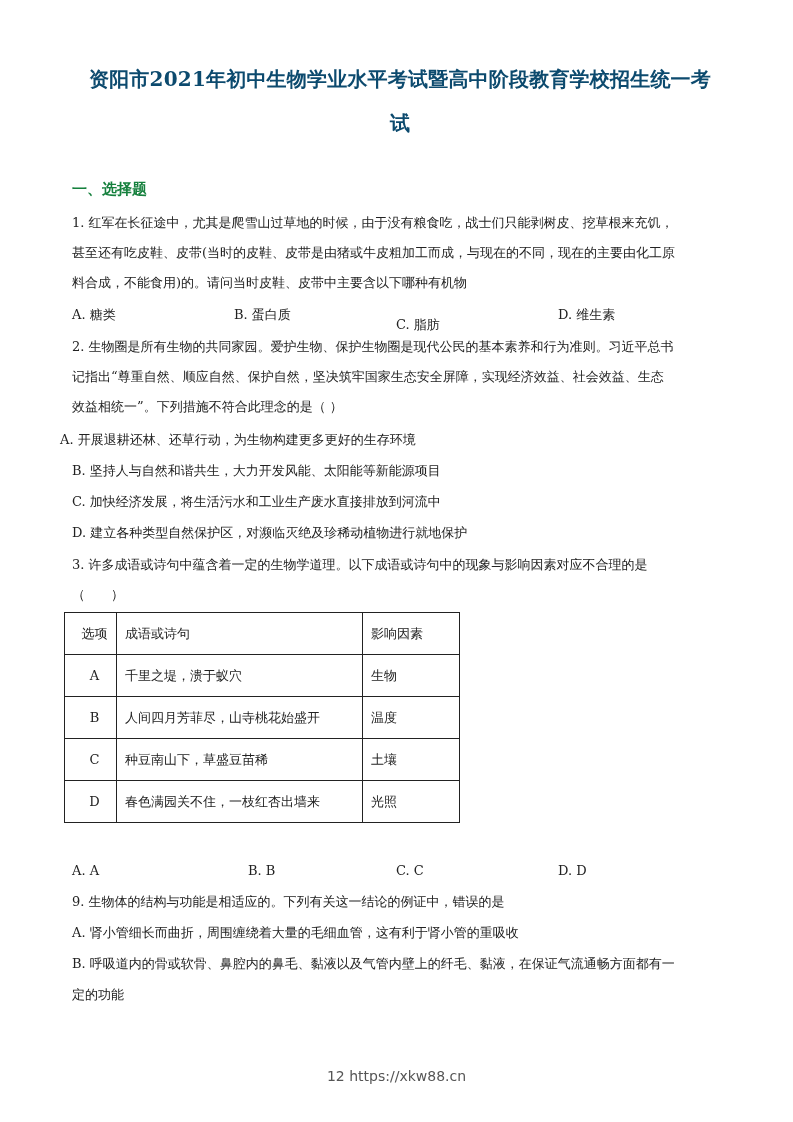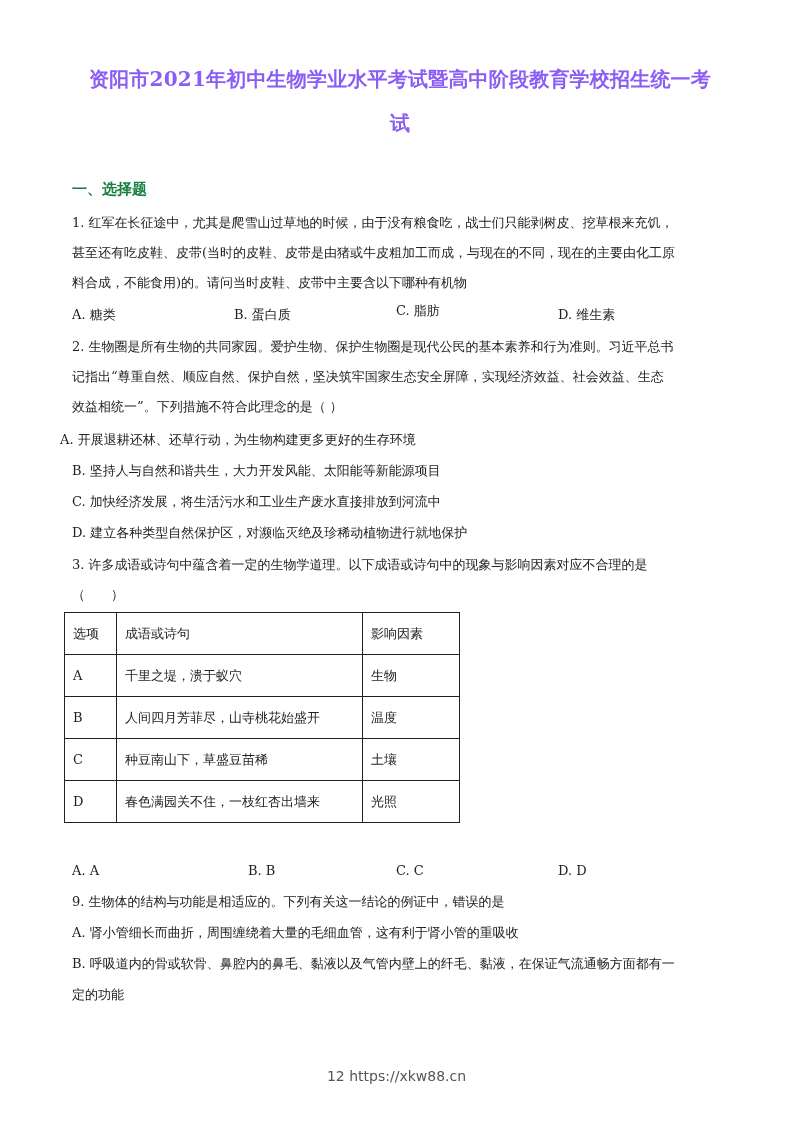--- a/index.html
+++ b/index.html
@@ -23,21 +23,21 @@
     }
     .title {
       position: absolute;
       left: 60px;
       width: 680px;
       text-align: center;
       font-family: "DejaVu Serif", "Liberation Serif", serif;
       font-weight: bold;
       font-size: 20px;
       letter-spacing: 0.2px;
-      color: #8b5cf6;
+      color: #0c4a6e;
       white-space: nowrap;
     }
     .title.l1 { top: 66px; }
     .title.l2 { top: 110px; }
     .section-heading {
       position: absolute;
       left: 72px;
       top: 180px;
       font-weight: bold;
       font-size: 15px;
@@ -68,21 +68,21 @@
       font-size: 13px;
       color: #222;
     }
     table.q3 td {
       border: 1px solid #222;
       height: 41px;
       padding: 0 0 0 8px;
       vertical-align: middle;
       white-space: nowrap;
     }
-    table.q3 td.c1 { width: 43px; }
+    table.q3 td.c1 { width: 43px; text-align: center; }
     table.q3 td.c2 { width: 237px; }
     table.q3 td.c3 { width: 88px; }
     .footer {
       position: absolute;
       top: 1068px;
       left: 0;
       width: 793px;
       text-align: center;
       font-family: "DejaVu Sans", "Liberation Sans", sans-serif;
       font-size: 14px;
@@ -98,21 +98,21 @@
   <div class="title l2">试</div>
 
   <div class="section-heading">一、选择题</div>
 
   <div>
     <div class="line" style="top:214px">1. 红军在长征途中，尤其是爬雪山过草地的时候，由于没有粮食吃，战士们只能剥树皮、挖草根来充饥，</div>
     <div class="line" style="top:244px">甚至还有吃皮鞋、皮带(当时的皮鞋、皮带是由猪或牛皮粗加工而成，与现在的不同，现在的主要由化工原</div>
     <div class="line" style="top:274px">料合成，不能食用)的。请问当时皮鞋、皮带中主要含以下哪种有机物</div>
     <div class="opt" style="left:72px;top:306px">A. 糖类</div>
     <div class="opt" style="left:234px;top:306px">B. 蛋白质</div>
-    <div class="opt" style="left:396px;top:302px">C. 脂肪</div>
+    <div class="opt" style="left:396px;top:316px">C. 脂肪</div>
     <div class="opt" style="left:558px;top:306px">D. 维生素</div>
   </div>
 
   <div>
     <div class="line" style="top:338px">2. 生物圈是所有生物的共同家园。爱护生物、保护生物圈是现代公民的基本素养和行为准则。习近平总书</div>
     <div class="line" style="top:368px">记指出“尊重自然、顺应自然、保护自然，坚决筑牢国家生态安全屏障，实现经济效益、社会效益、生态</div>
     <div class="line" style="top:398px">效益相统一”。下列措施不符合此理念的是（ ）</div>
     <div class="opt" style="left:60px;top:431px">A. 开展退耕还林、还草行动，为生物构建更多更好的生存环境</div>
     <div class="opt" style="left:72px;top:462px">B. 坚持人与自然和谐共生，大力开发风能、太阳能等新能源项目</div>
     <div class="opt" style="left:72px;top:493px">C. 加快经济发展，将生活污水和工业生产废水直接排放到河流中</div>

